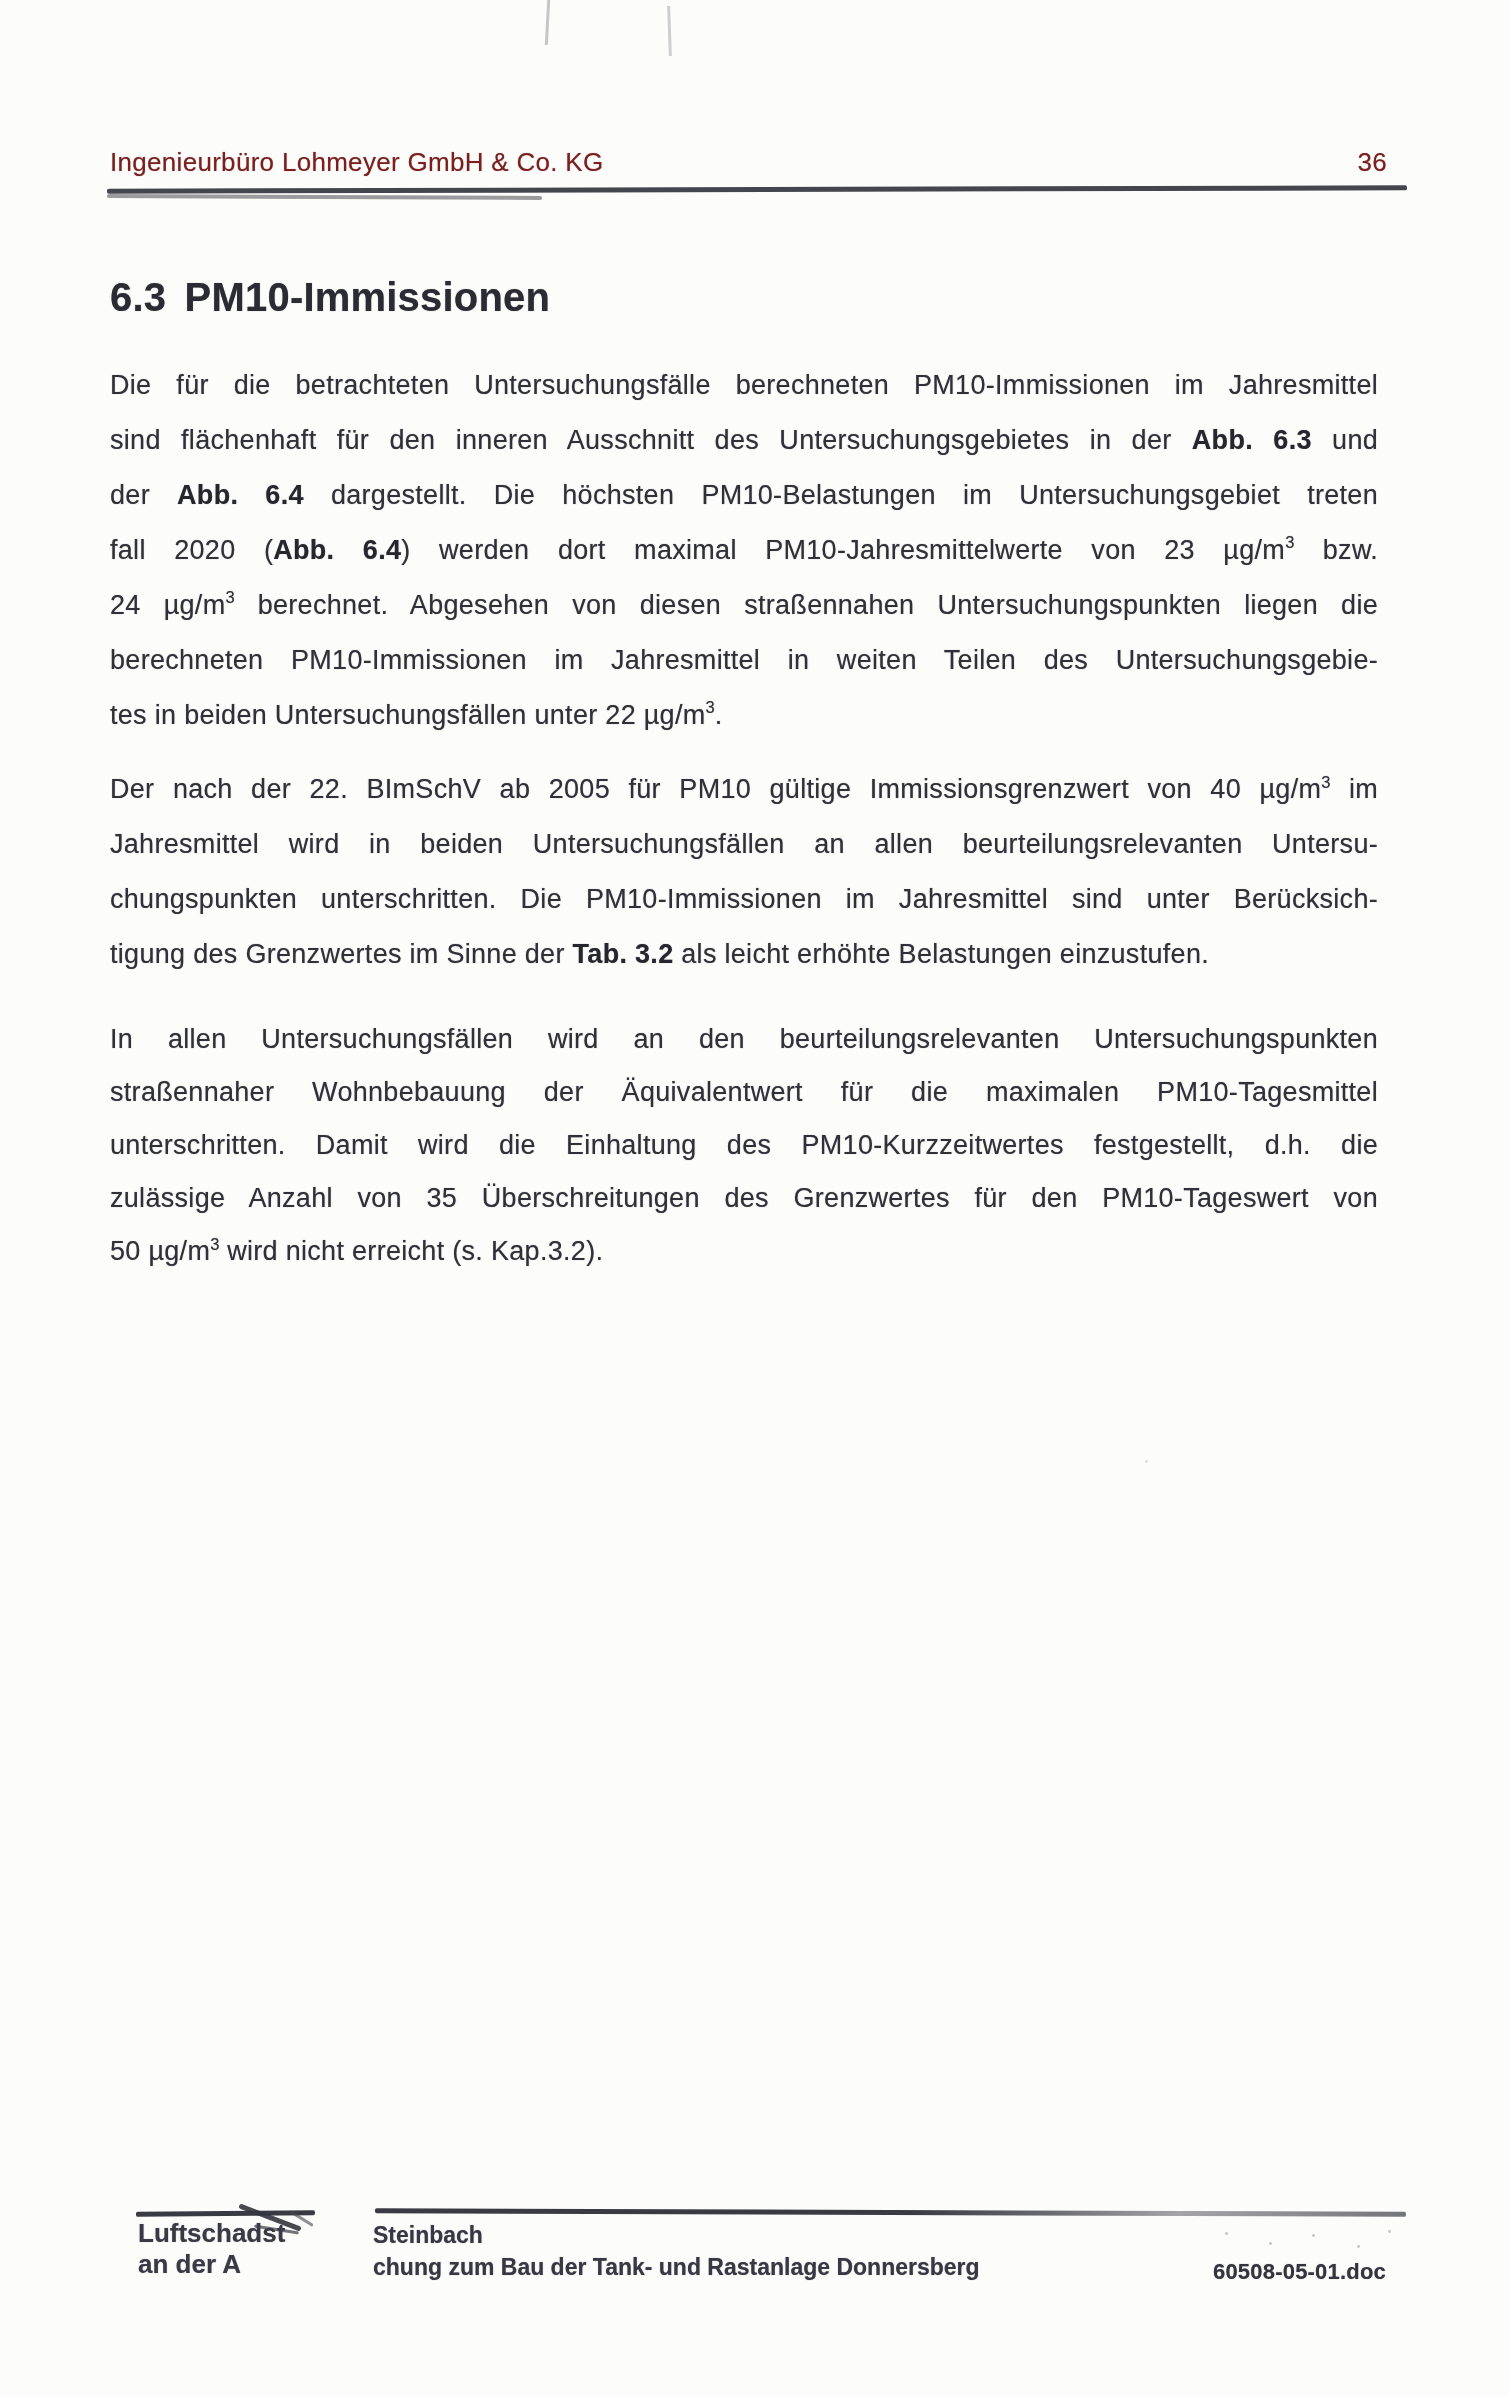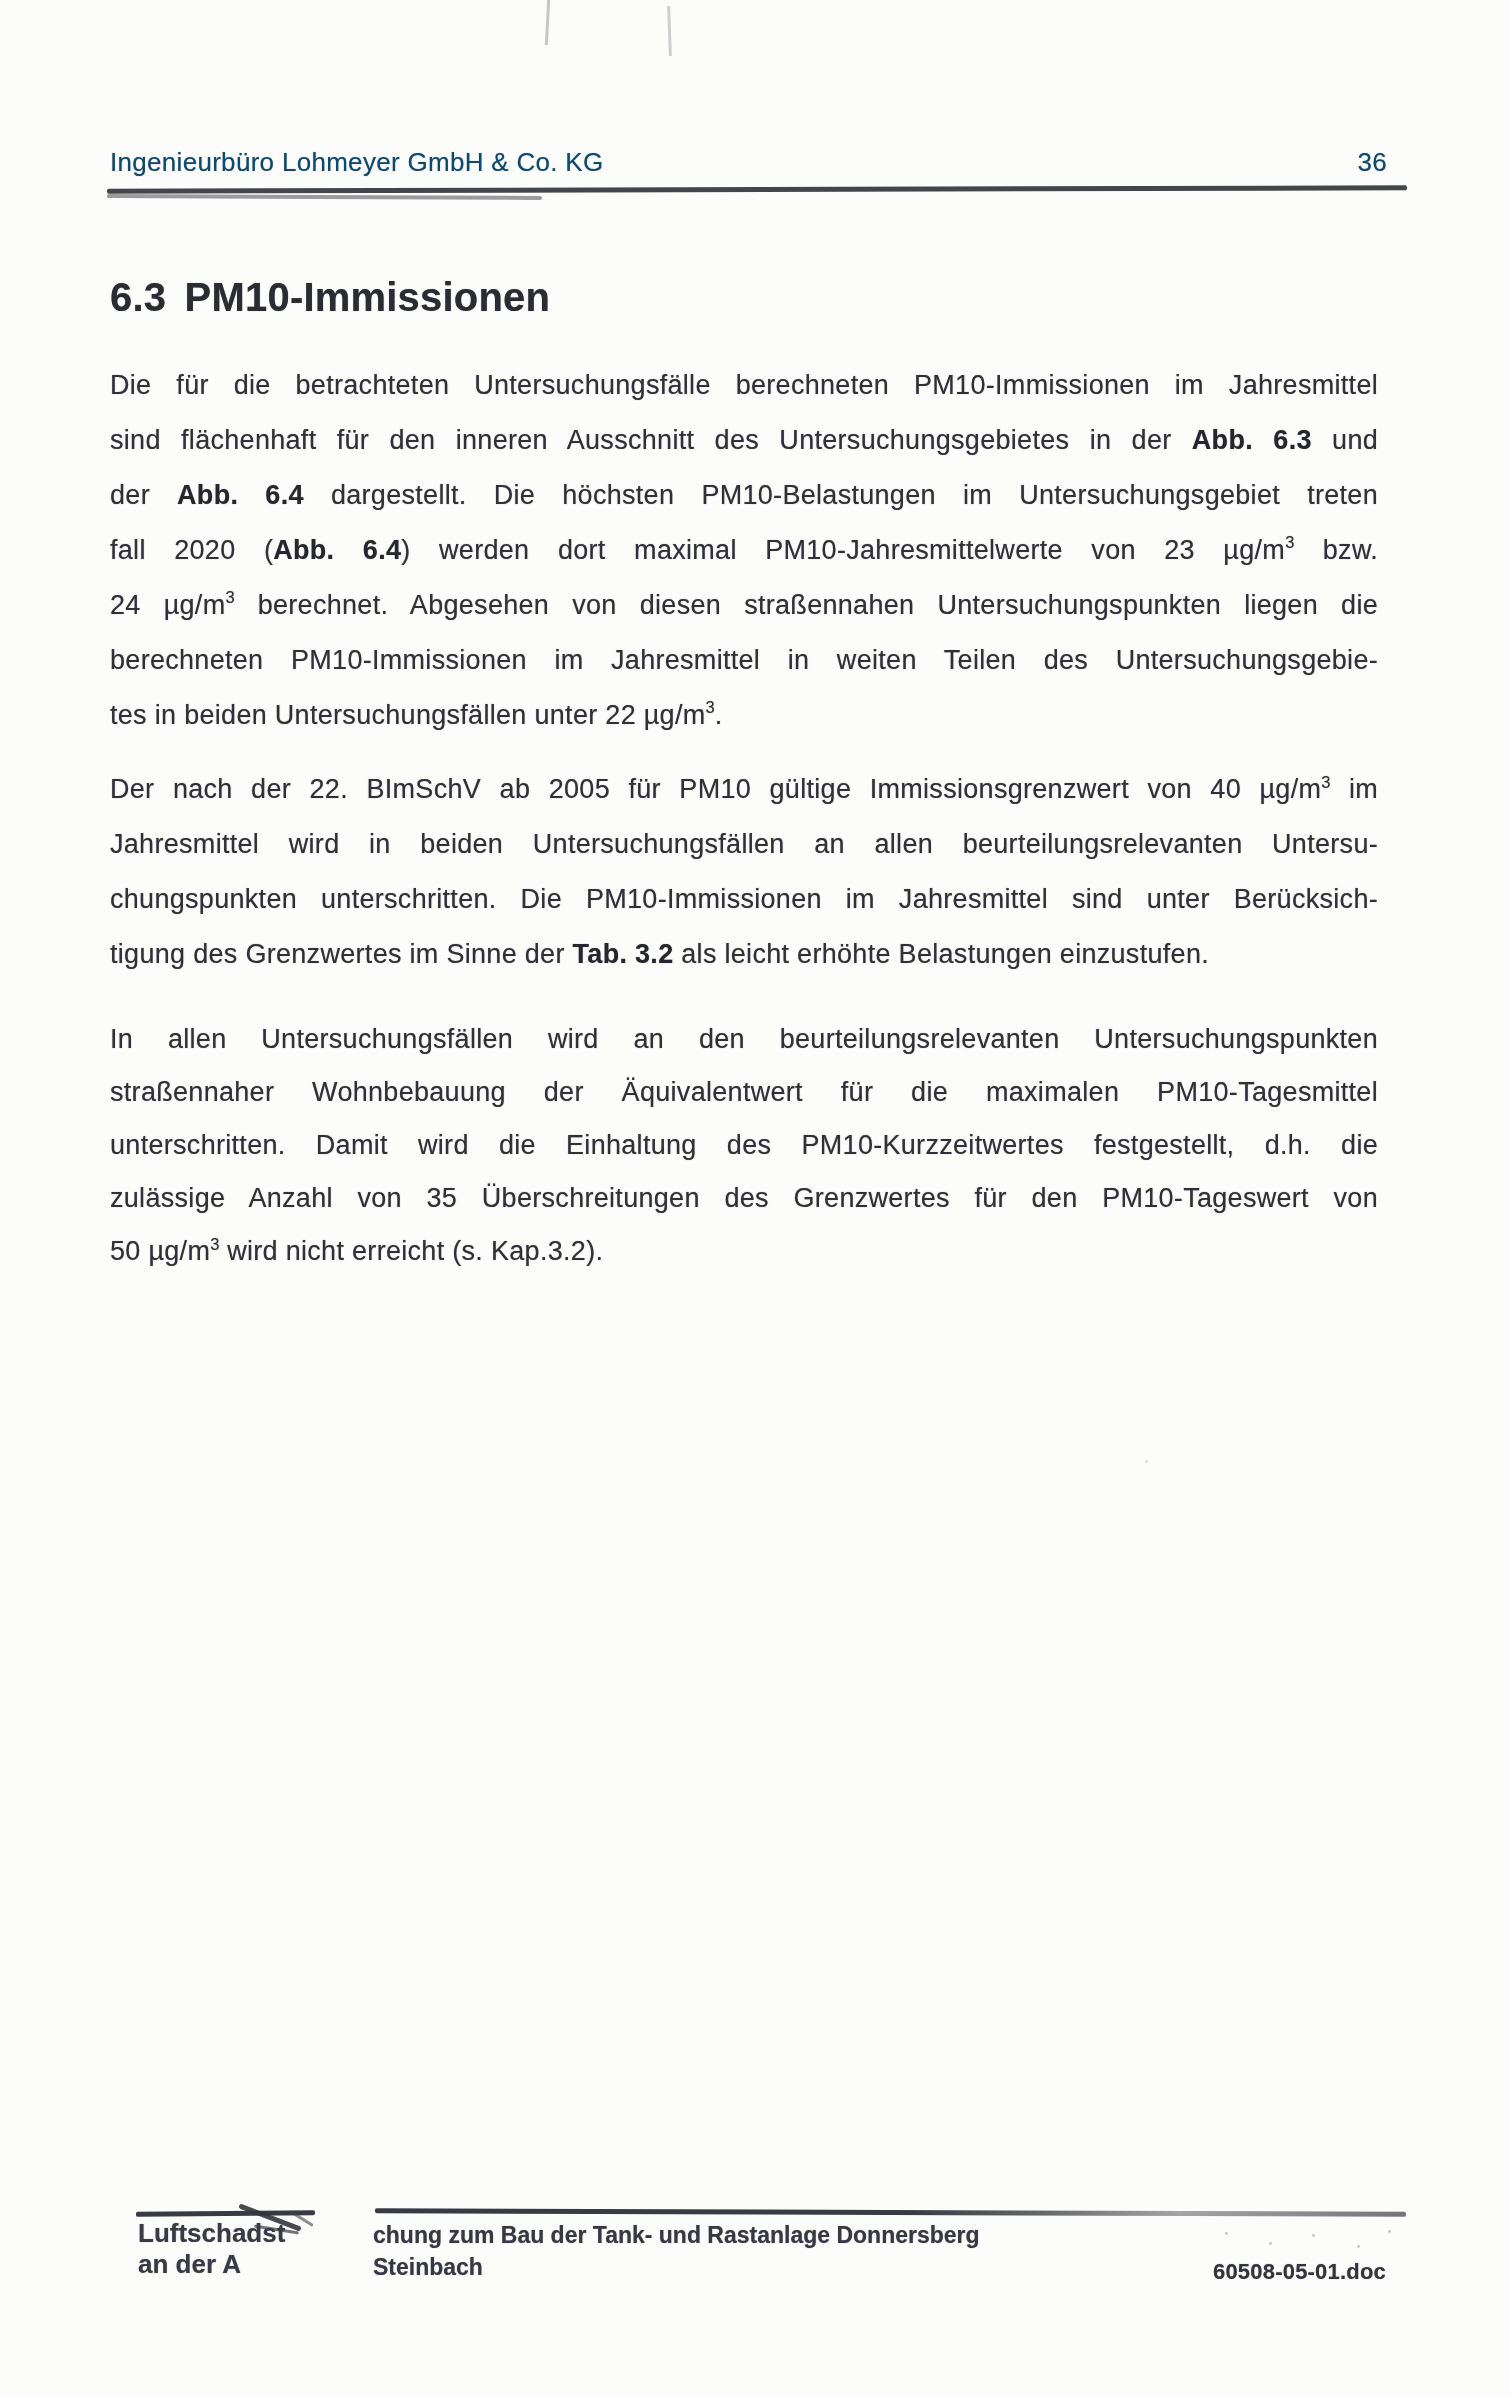--- a/index.html
+++ b/index.html
@@ -13,21 +13,21 @@
     font-family: "Liberation Sans", sans-serif;
     color: #2e2e36;
   }
   .ink { text-shadow: 0 0 1px rgba(46,46,54,0.5); }
 
   
   .header {
     position: absolute;
     left: 110px; top: 146px; width: 1277px;
     display: flex; justify-content: space-between; align-items: flex-start;
-    font-size: 26px; line-height: 33px; color: #0c4a6e;
+    font-size: 26px; line-height: 33px; color: #7f1d1d;
     letter-spacing: 0.3px;
   }
   .rule-main {
     position: absolute; left: 107px; top: 187px; width: 1300px; height: 4.9px;
     background: #45454e; transform: rotate(-0.15deg); border-radius: 1.9px;
   }
   .rule-shadow {
     position: absolute; left: 107px; top: 195px; width: 435px; height: 3.9px;
     background: #4a4a52; opacity: 0.55; transform: rotate(0.25deg); border-radius: 1.9px;
   }
@@ -151,22 +151,22 @@
 
   <div class="frule-short"></div>
   <div class="frule-long"></div>
 
   <div class="footer-left ink">
     <div>Luftschadst</div>
     <div>an der A</div>
   </div>
 
   <div class="footer-center ink">
+    <div>Steinbach</div>
     <div>chung zum Bau der Tank- und Rastanlage Donnersberg</div>
-    <div>Steinbach</div>
   </div>
 
   <div class="footer-doc ink">60508-05-01.doc</div>
 
   <div class="smudge smudge-1"></div>
   <div class="smudge smudge-2"></div>
   <div class="smudge smudge-3"></div>
   <div class="speck sp1"></div>
   <div class="speck sp2"></div>
   <div class="speck sp3"></div>

